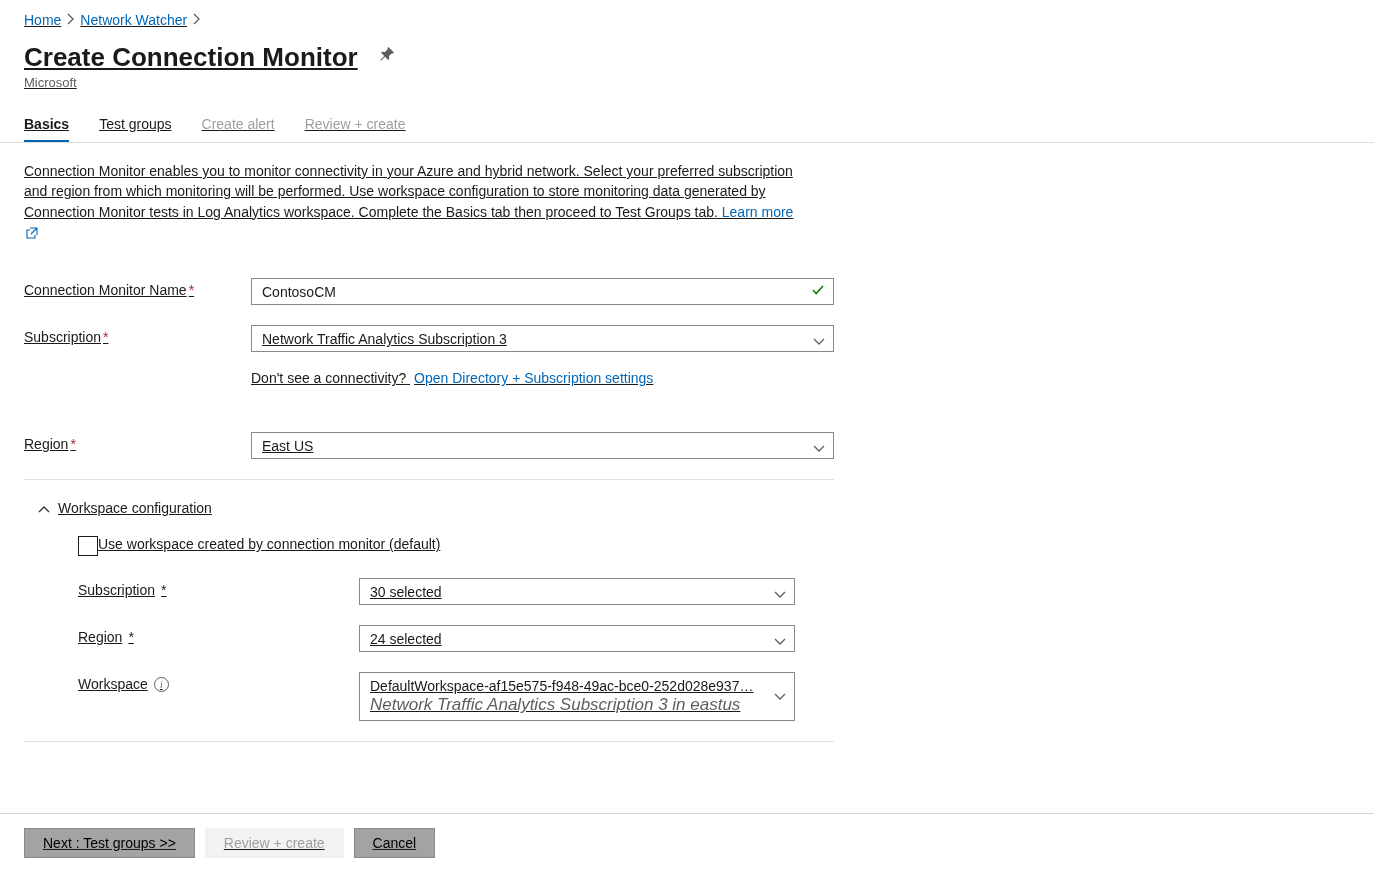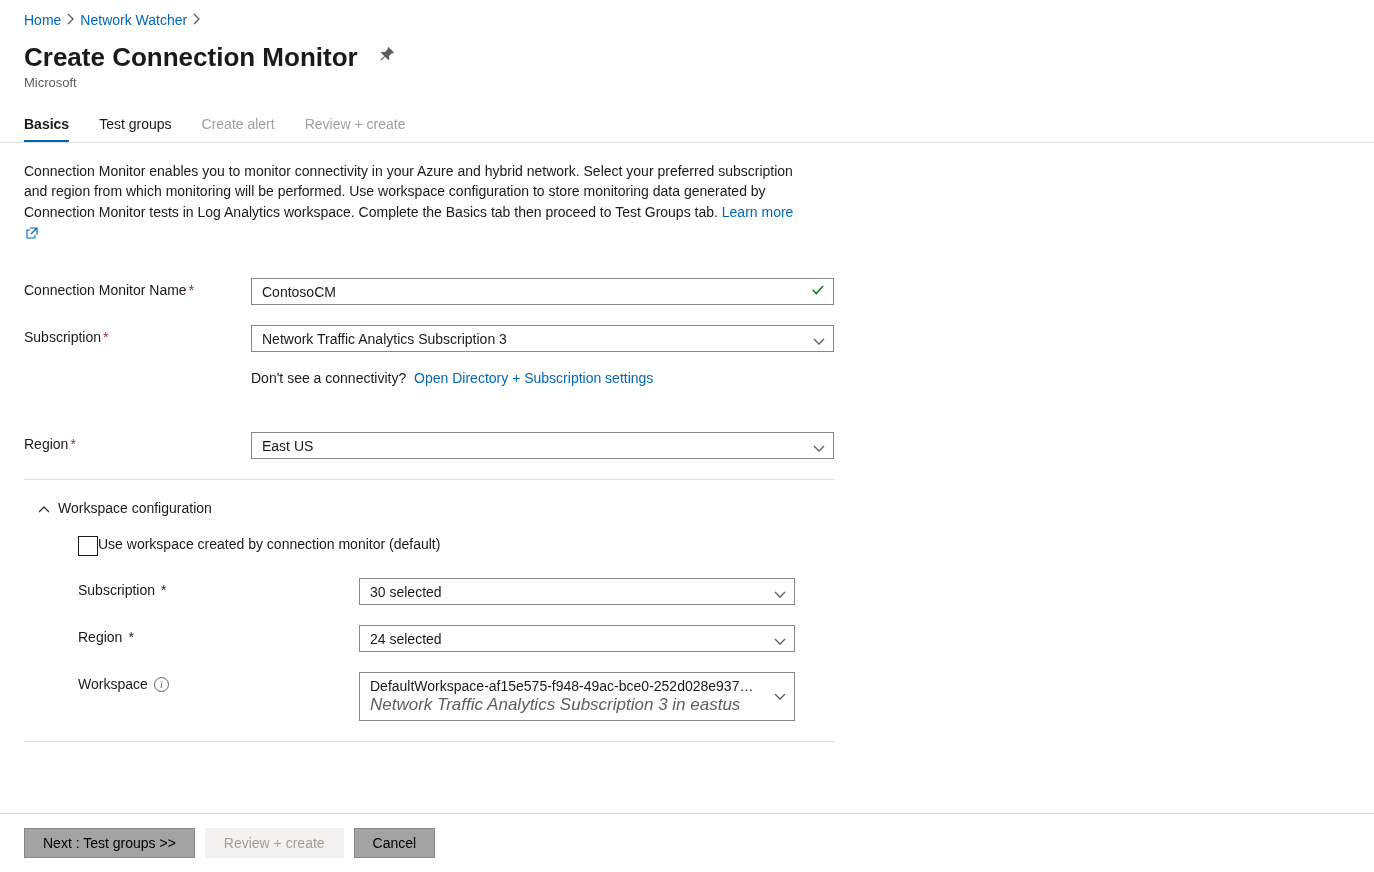--- a/index.html
+++ b/index.html
@@ -10,21 +10,21 @@
     --border-light:#e1dfdd;
     --required:#a4262c;
     --success:#107c10;
     --disabled:#a19f9d;
     --disabled-fill:#f3f2f1;
     --footer-border:#d6d6d6;
     --font:"Segoe UI",-apple-system,Helvetica,Arial,sans-serif;
   }
   html,body{margin:0;padding:0;height:100%;width:100%;font-family:var(--font);color:var(--text);background:#fff;font-size:14px;}
   a{color:var(--link);text-decoration:none;}
-  .page{display:flex;flex-direction:column;min-height:100%;}
+  .page{display:flex;flex-direction:column;min-height:100%;text-decoration:underline;}
   .content{flex:1;padding:12px 24px 40px 24px;}
   
   .breadcrumb{display:flex;align-items:center;gap:6px;font-size:14px;color:#404040;margin-bottom:8px;}
   .breadcrumb a{color:var(--link);}
   .crumb-sep{color:#605e5c;font-size:14px;line-height:1;}
   
   .title-row{display:flex;gap:18px;}
   h1{font-size:26px;font-weight:600;margin:6px 0 2px 0;}
   .subtitle{font-size:13px;color:var(--text-secondary);margin:0 0 18px 0;}
   .pin-btn{background:none;border:none;cursor:pointer;padding:4px;color:#605e5c;}

